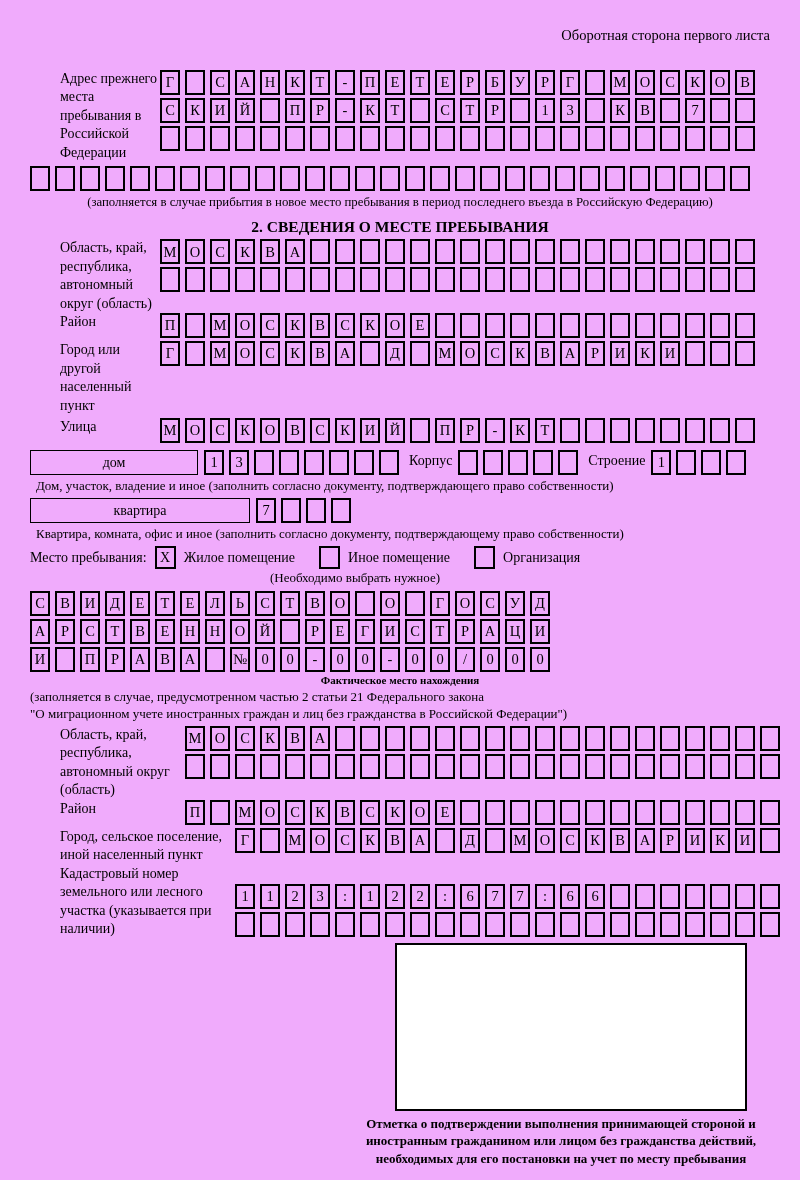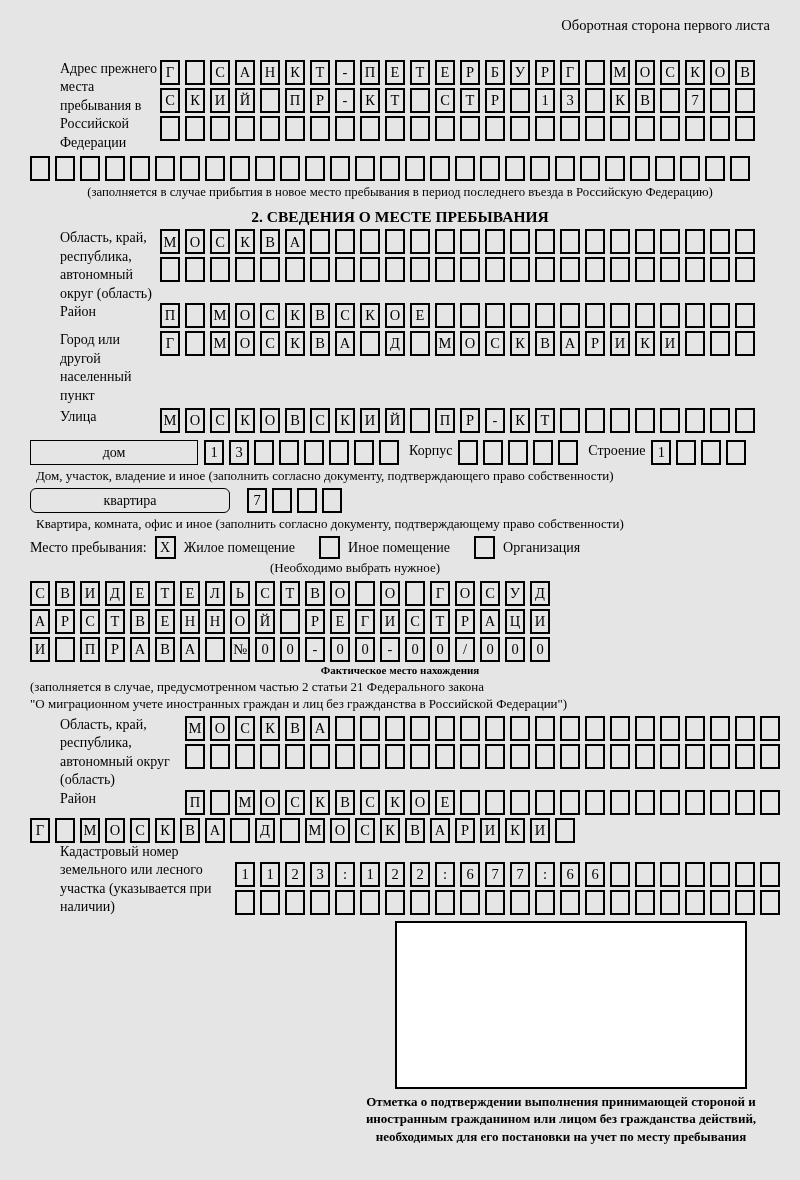--- a/index.html
+++ b/index.html
@@ -1,18 +1,18 @@
 <!DOCTYPE html>
 <html><head>
 <meta charset="utf-8">
 <style>
   html,body{margin:0;padding:0;background:#fff;}
   .page{
     position:relative;width:800px;height:1180px;box-sizing:border-box;
-    padding:4px 30px;background:#e5e5e5;color:#000;
+    padding:14px 30px;background:#f0abfc;color:#000;
     font-family:"Liberation Serif", "DejaVu Serif", serif;overflow:hidden;
   }
   .corner{padding-top:13px;text-align:right;font-size:14.5px;}
   .flexrow{display:flex;align-items:flex-start;}
   .lbl{font-size:14px;line-height:1.32;box-sizing:border-box;flex:none;}
   .pl{padding-left:30px;}
   .w130{width:130px;}
   .w155{width:155px;}
   .w205{width:205px;}
   .w225{width:225px;}
@@ -26,21 +26,21 @@
   .note{font-size:12.8px;line-height:1.25;}
   .center{text-align:center;}
   .h2{font-weight:bold;text-align:center;font-size:15.5px;margin-top:7px;}
   .mt3{margin-top:3px;} .mt4{margin-top:4px;} .mt7{margin-top:7px;}
   .block-prev{margin-top:26px;}
   .widebox{
     height:25px;border:1.5px solid #000;box-sizing:border-box;flex:none;
     display:flex;align-items:center;justify-content:center;font-size:14px;
   }
   .w168{width:168px;margin-right:6px;}
-  .w200{width:200px;margin-right:17px;border-radius:6px;}
+  .w200{width:220px;margin-right:6px;}
   .inline-lbl{font-size:14px;margin:3px 6px 0 10px;flex:none;}
   .fieldnote{font-size:13px;margin-left:6px;}
   .cbrow{margin-top:4px;align-items:center;}
   .cb-main{font-size:14px;margin-right:8px;}
   .checkbox{
     width:21px;height:23px;border:2px solid #000;box-sizing:border-box;flex:none;
     display:flex;align-items:center;justify-content:center;font-size:14px;
   }
   .cb-label{font-size:14px;margin:0 24px 0 8px;}
   .note-choose{font-size:13px;width:310px;margin-left:170px;text-align:center;margin-top:1px;}
@@ -543,20 +543,21 @@
         <div class="cell"></div>
         <div class="cell"></div>
         <div class="cell"></div>
         <div class="cell"></div>
         <div class="cell"></div>
         <div class="cell"></div>
       </div>
   </div>
 
   <div class="flexrow mt3">
+    <div class="lbl pl w205">Город, сельское поселение, иной населенный пункт</div>
     <div class="cellrow">
         <div class="cell">Г</div>
         <div class="cell"></div>
         <div class="cell">М</div>
         <div class="cell">О</div>
         <div class="cell">С</div>
         <div class="cell">К</div>
         <div class="cell">В</div>
         <div class="cell">А</div>
         <div class="cell"></div>

